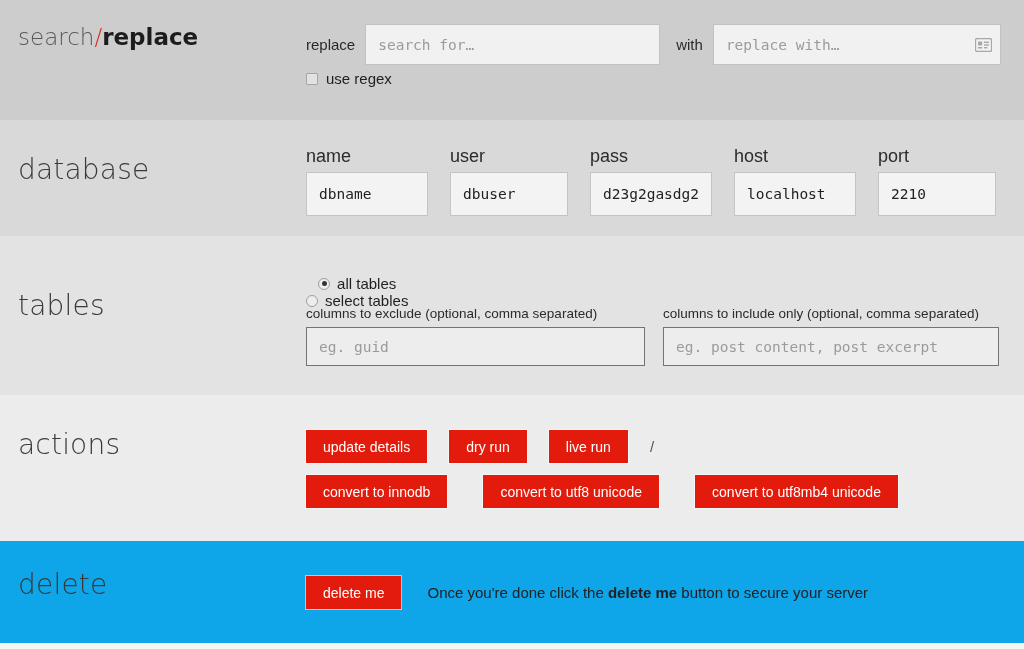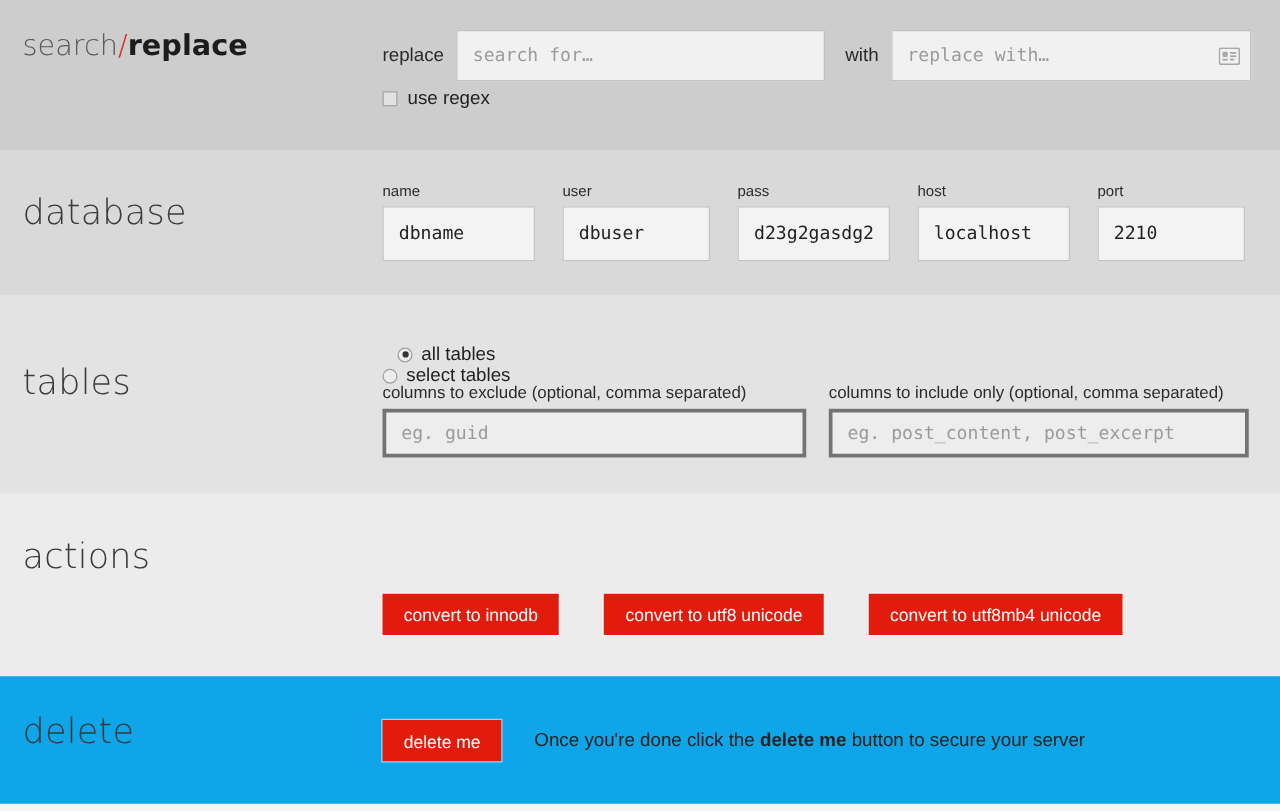--- a/index.html
+++ b/index.html
@@ -134,21 +134,21 @@
   #database .section-label { top: 33px; }
   .field-row {
     position: absolute;
     left: 306px;
     top: 26px;
     display: flex;
     align-items: flex-start;
   }
   .field { margin-right: 22px; }
   .field .cap {
-    font-size: 12px;
+    font-size: 18px;
     color: #2b2b2b;
     margin-bottom: 5px;
     display: block;
   }
   .field .txt {
     display: block;
     height: 44px;
     background: #f3f3f3;
     border: 1px solid #c4c4c4;
     font-weight: normal;
@@ -217,21 +217,21 @@
     display: block;
     font-size: 13.5px;
     color: #2b2b2b;
     margin-bottom: 6px;
     white-space: nowrap;
   }
   .col-group .txt {
     display: block;
     height: 39px;
     background: #ededed;
-    border: 3px solid #737373;
+    border: 1px solid #737373;
   }
   .w-exclude { width: 339px; }
   .w-include { width: 336px; }
 
   
   #actions {
     top: 395px;
     height: 152px;
     background: #ececec;
   }
@@ -368,20 +368,26 @@
       <div class="col-group">
         <span class="cap">columns to include only (optional, comma separated)</span>
         <input class="txt w-include" type="text" placeholder="eg. post_content, post_excerpt" style="">
       </div>
     </div>
   </div>
 
   <div class="section" id="actions">
     <div class="section-label">actions</div>
 
+    <div class="btn-row" id="actions-row-1">
+      <button class="btn">update details</button>
+      <button class="btn">dry run</button>
+      <button class="btn">live run</button>
+      <span class="slash">/</span>
+    </div>
 
     <div class="btn-row" id="actions-row-2">
       <button class="btn">convert to innodb</button>
       <button class="btn">convert to utf8 unicode</button>
       <button class="btn">convert to utf8mb4 unicode</button>
     </div>
   </div>
 
   <div class="section" id="delete">
     <div class="section-label">delete</div>

